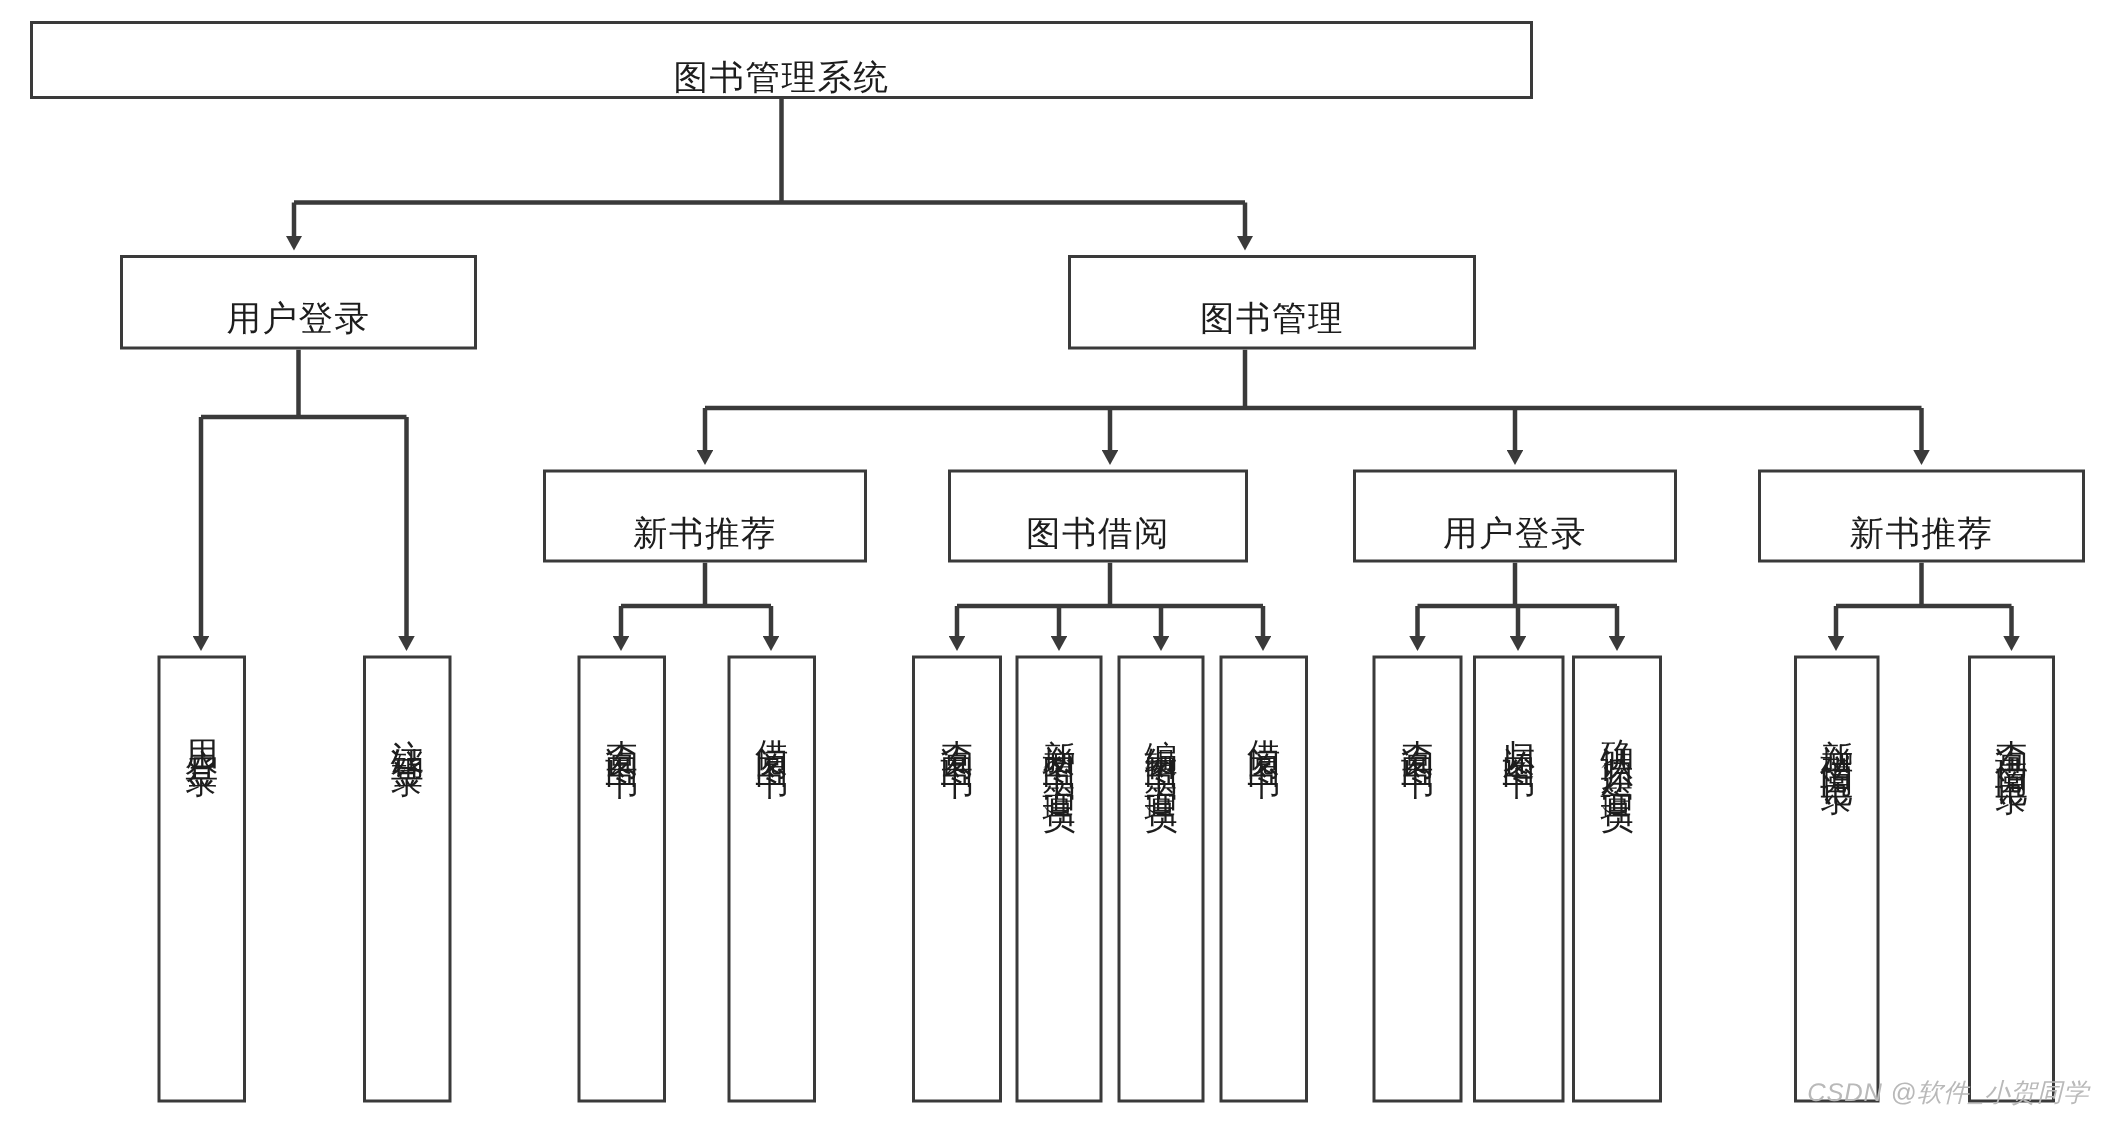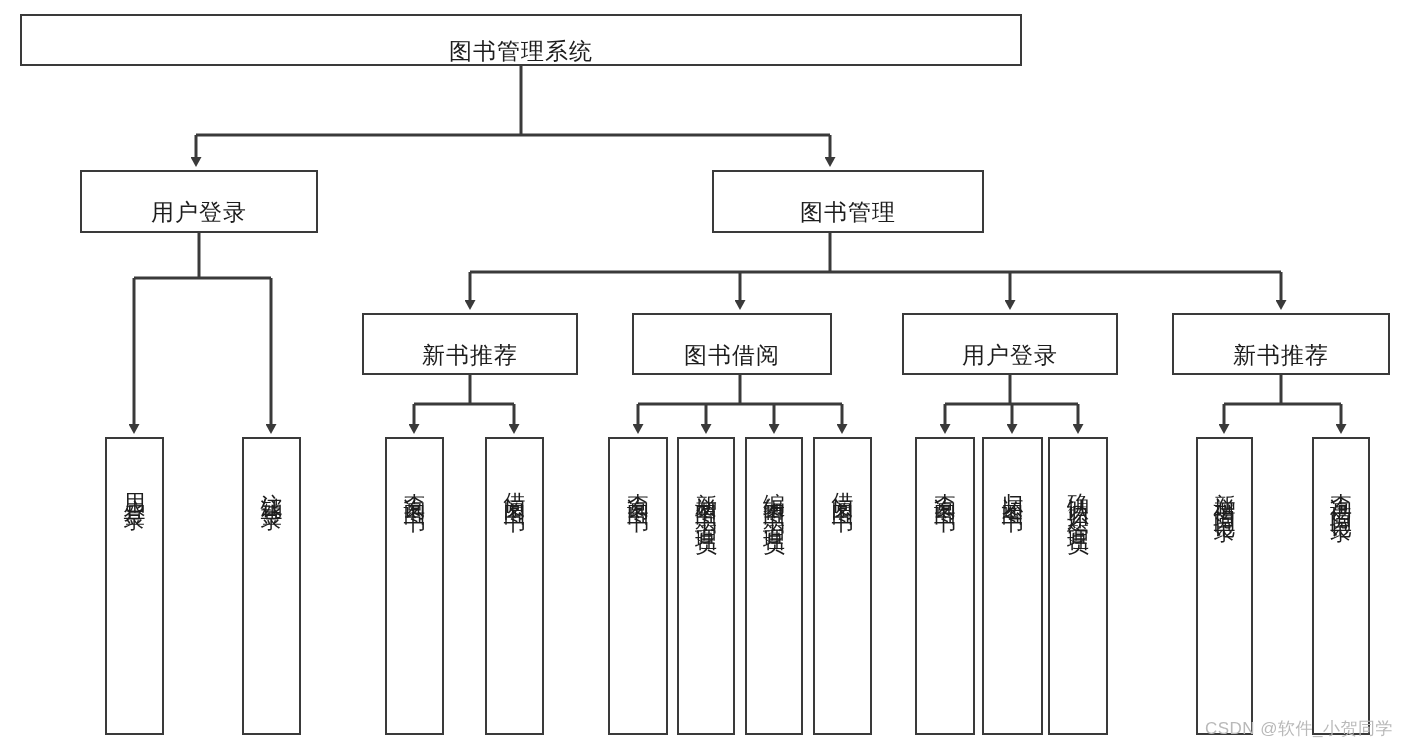--- a/index.html
+++ b/index.html
@@ -65,20 +65,21 @@
   }
   .watermark {
     position: absolute;
     right: 12px;
     bottom: 7px;
     font-size: 17px;
     color: #b9b9b9;
     letter-spacing: 0.5px;
     z-index: 5;
     white-space: nowrap;
+    font-style: italic;
   }
 </style>
 </head>
 <body>
 
 <div id="canvas">
 
   <svg id="wires" viewBox="0 0 1405 747" xmlns="http://www.w3.org/2000/svg">
     <defs>
       <marker id="arrow" markerWidth="10" markerHeight="11" refX="1" refY="5.5" orient="auto" markerUnits="userSpaceOnUse">

